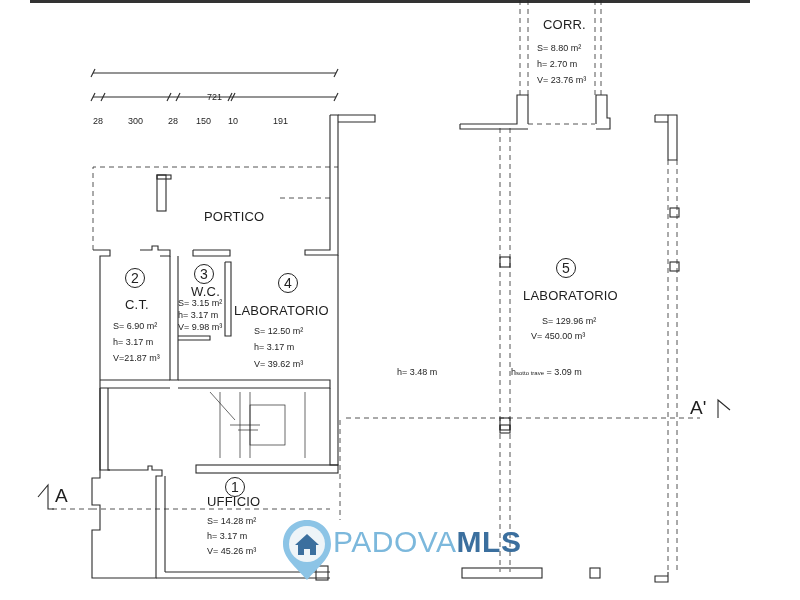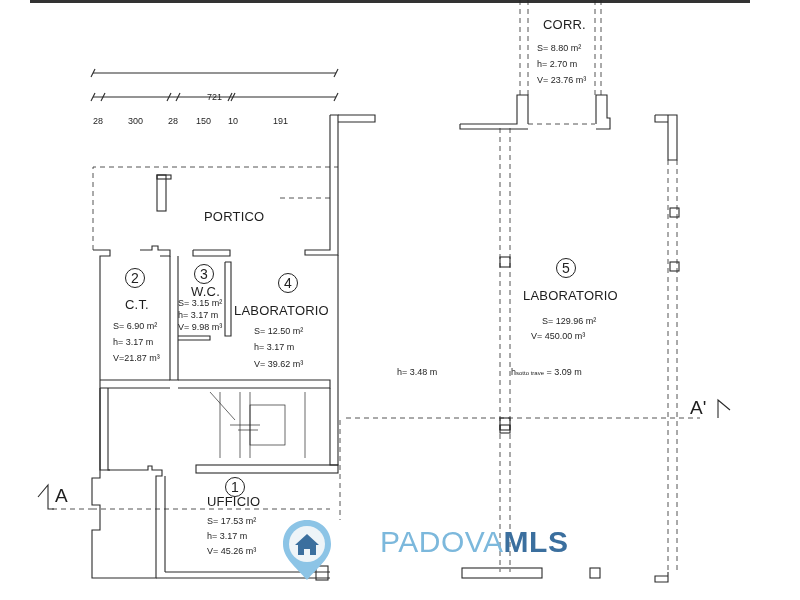--- a/index.html
+++ b/index.html
@@ -7,21 +7,21 @@
          font-family:"Liberation Sans", sans-serif; color:#222; }
   .topbar { position:absolute; left:30px; top:0; width:720px; height:3px; background:#333; }
   svg.plan { position:absolute; left:0; top:0; }
   .lbl { position:absolute; font-family:"Liberation Sans", sans-serif; color:#1e1e1e; white-space:nowrap; }
   .dim { font-size:9px;margin-top:32px; }
   .room-name { font-size:13px; letter-spacing:0.2px; }
   .room-stat { font-size:9px; line-height:12.5px; }
   .num { position:absolute; width:18px; height:18px; border:1px solid #222; border-radius:50%;
          font-size:14px; text-align:center; line-height:18px; }
   .sec { font-size:19px; }
-  .logo { position:absolute; left:281px; top:518px; display:flex; align-items:center;gap:47px; }
+  .logo { position:absolute; left:281px; top:518px; display:flex; align-items:center; }
   .pin { position:relative; width:48px; height:48px; }
   .logo-text { font-size:30px; letter-spacing:0.5px; margin-left:4px; line-height:30px; }
   .logo-a { color:#7cb8dc; }
   .logo-b { color:#3b6f9e; font-weight:bold; }
 </style>
 </head>
 <body>
 
 <div class="topbar"></div>
 
@@ -162,21 +162,21 @@
 <div class="lbl room-stat" style="left:542px;top:315px">S= 129.96 m²</div>
 <div class="lbl room-stat" style="left:531px;top:330px">V= 450.00 m³</div>
 
 <div class="lbl room-stat" style="left:397px;top:366px">h=     3.48 m</div>
 <div class="lbl room-stat" style="left:511px;top:366px">
   <span>h</span><span style="font-size:6px">sotto trave</span><span> = 3.09 m</span>
 </div>
 
 <div class="num" style="left:225px;top:477px">1</div>
 <div class="lbl room-name" style="left:207px;top:494px">UFFICIO</div>
-<div class="lbl room-stat" style="left:207px;top:515px">S= 17.53 m²</div>
+<div class="lbl room-stat" style="left:207px;top:515px">S= 14.28 m²</div>
 <div class="lbl room-stat" style="left:207px;top:530px">h=   3.17 m</div>
 <div class="lbl room-stat" style="left:207px;top:545px">V= 45.26 m³</div>
 
 <div class="lbl sec" style="left:55px;top:485px">A</div>
 <div class="lbl sec" style="left:690px;top:397px">A'</div>
 
 <div class="logo">
   <div class="pin">
     <svg width="52" height="64" viewBox="0 0 52 64">
       <path d="M26 2 C12 2 2 12 2 26 C2 40 14 48 26 62 C38 48 50 40 50 26 C50 12 40 2 26 2 Z" fill="#8cc4e6"></path>

